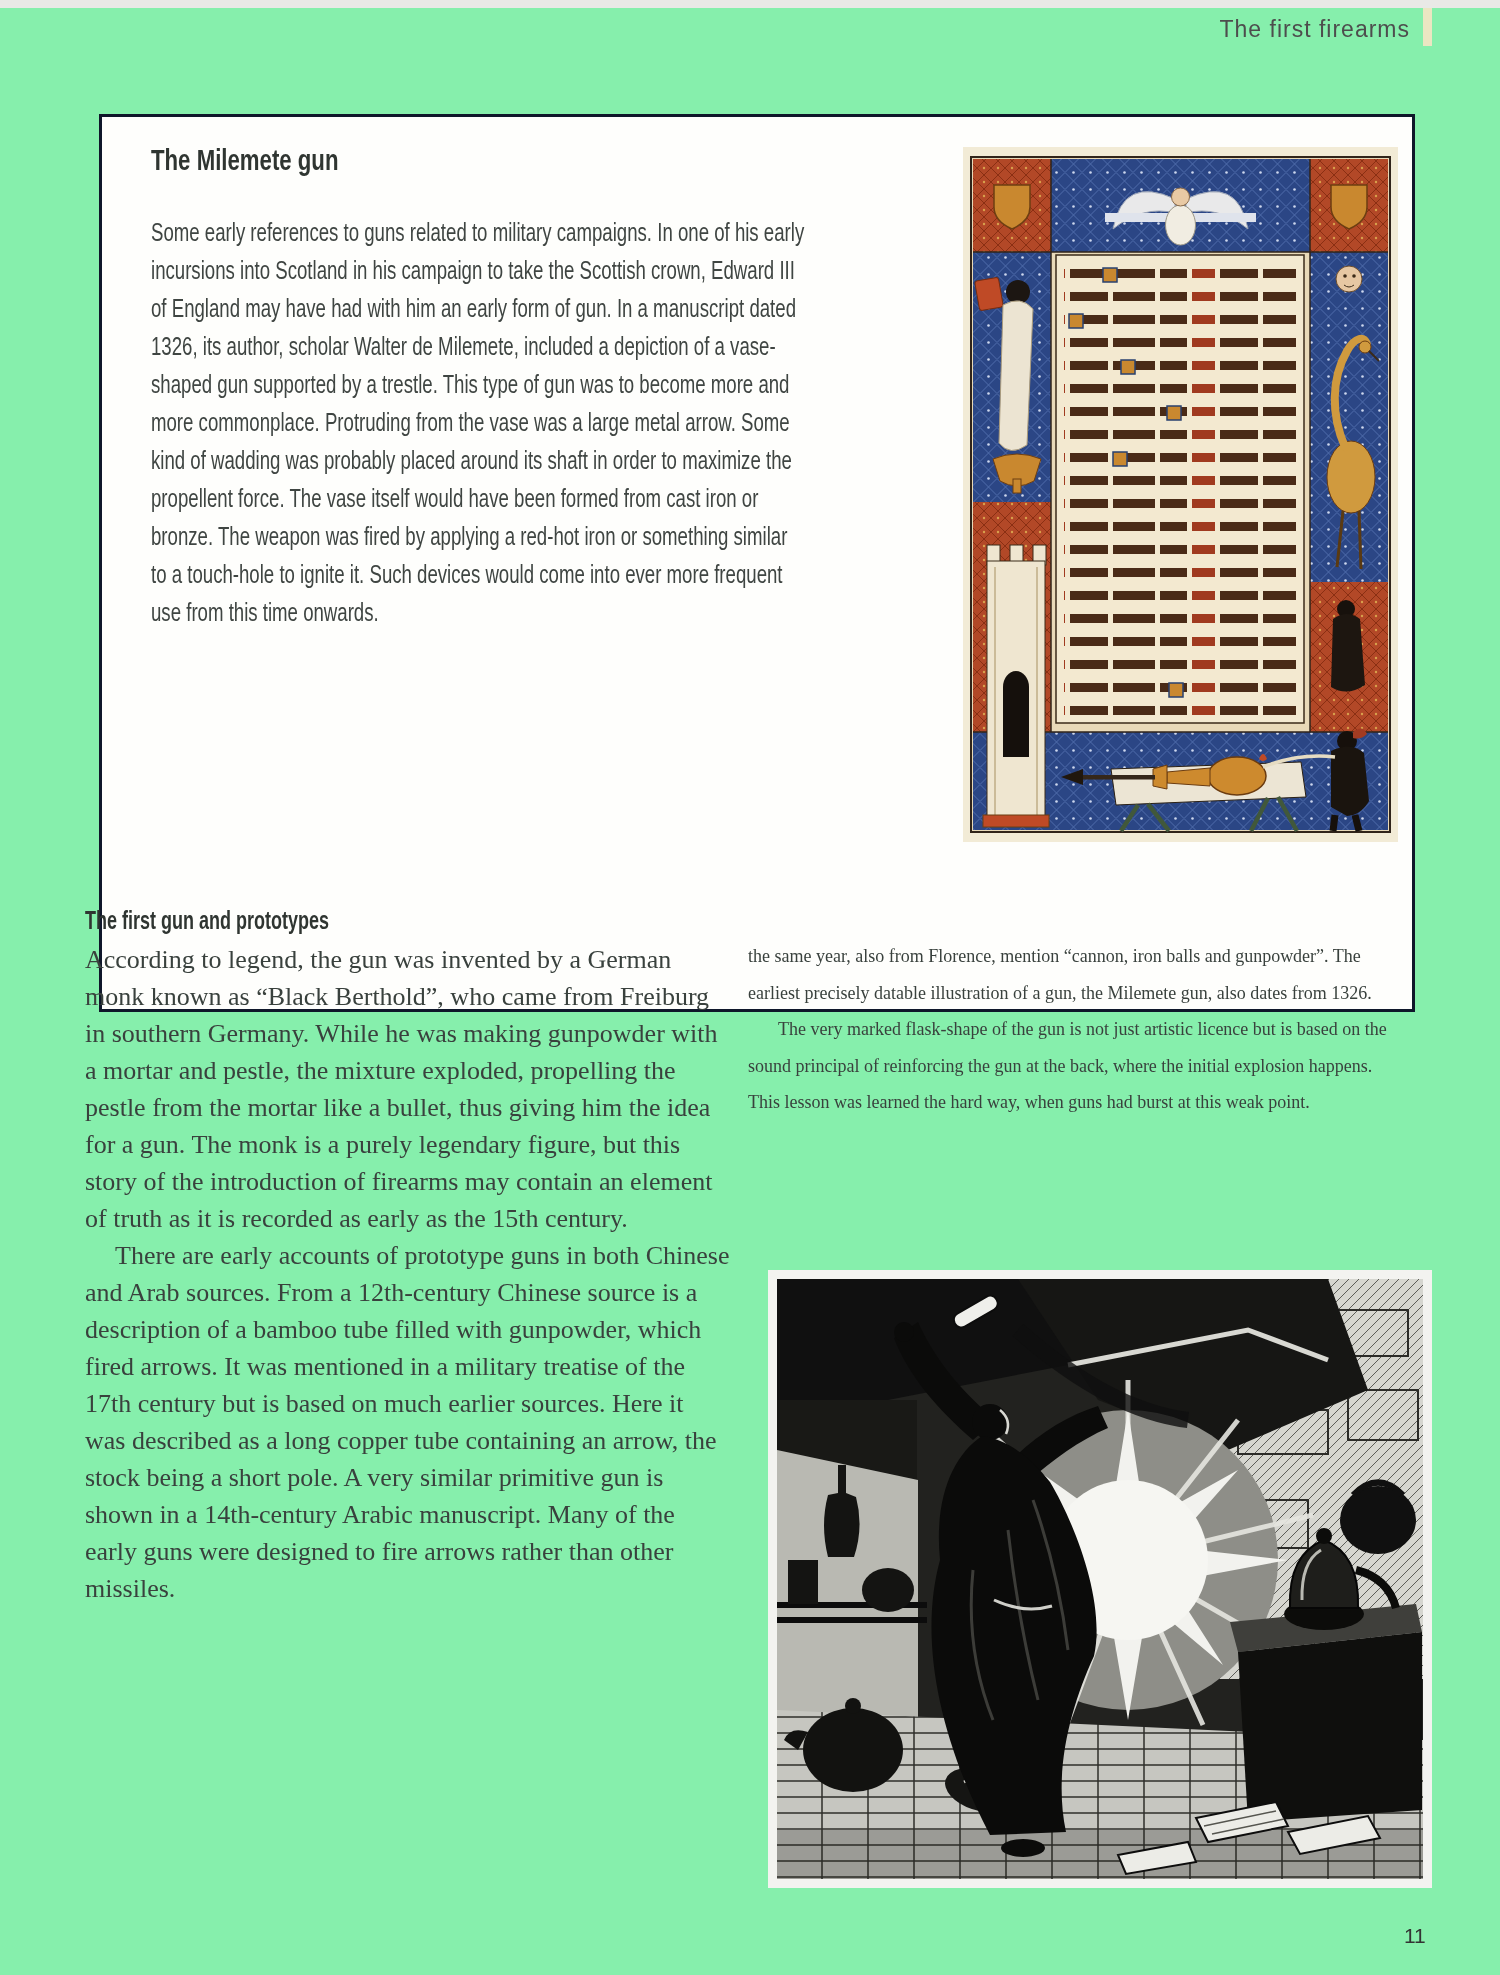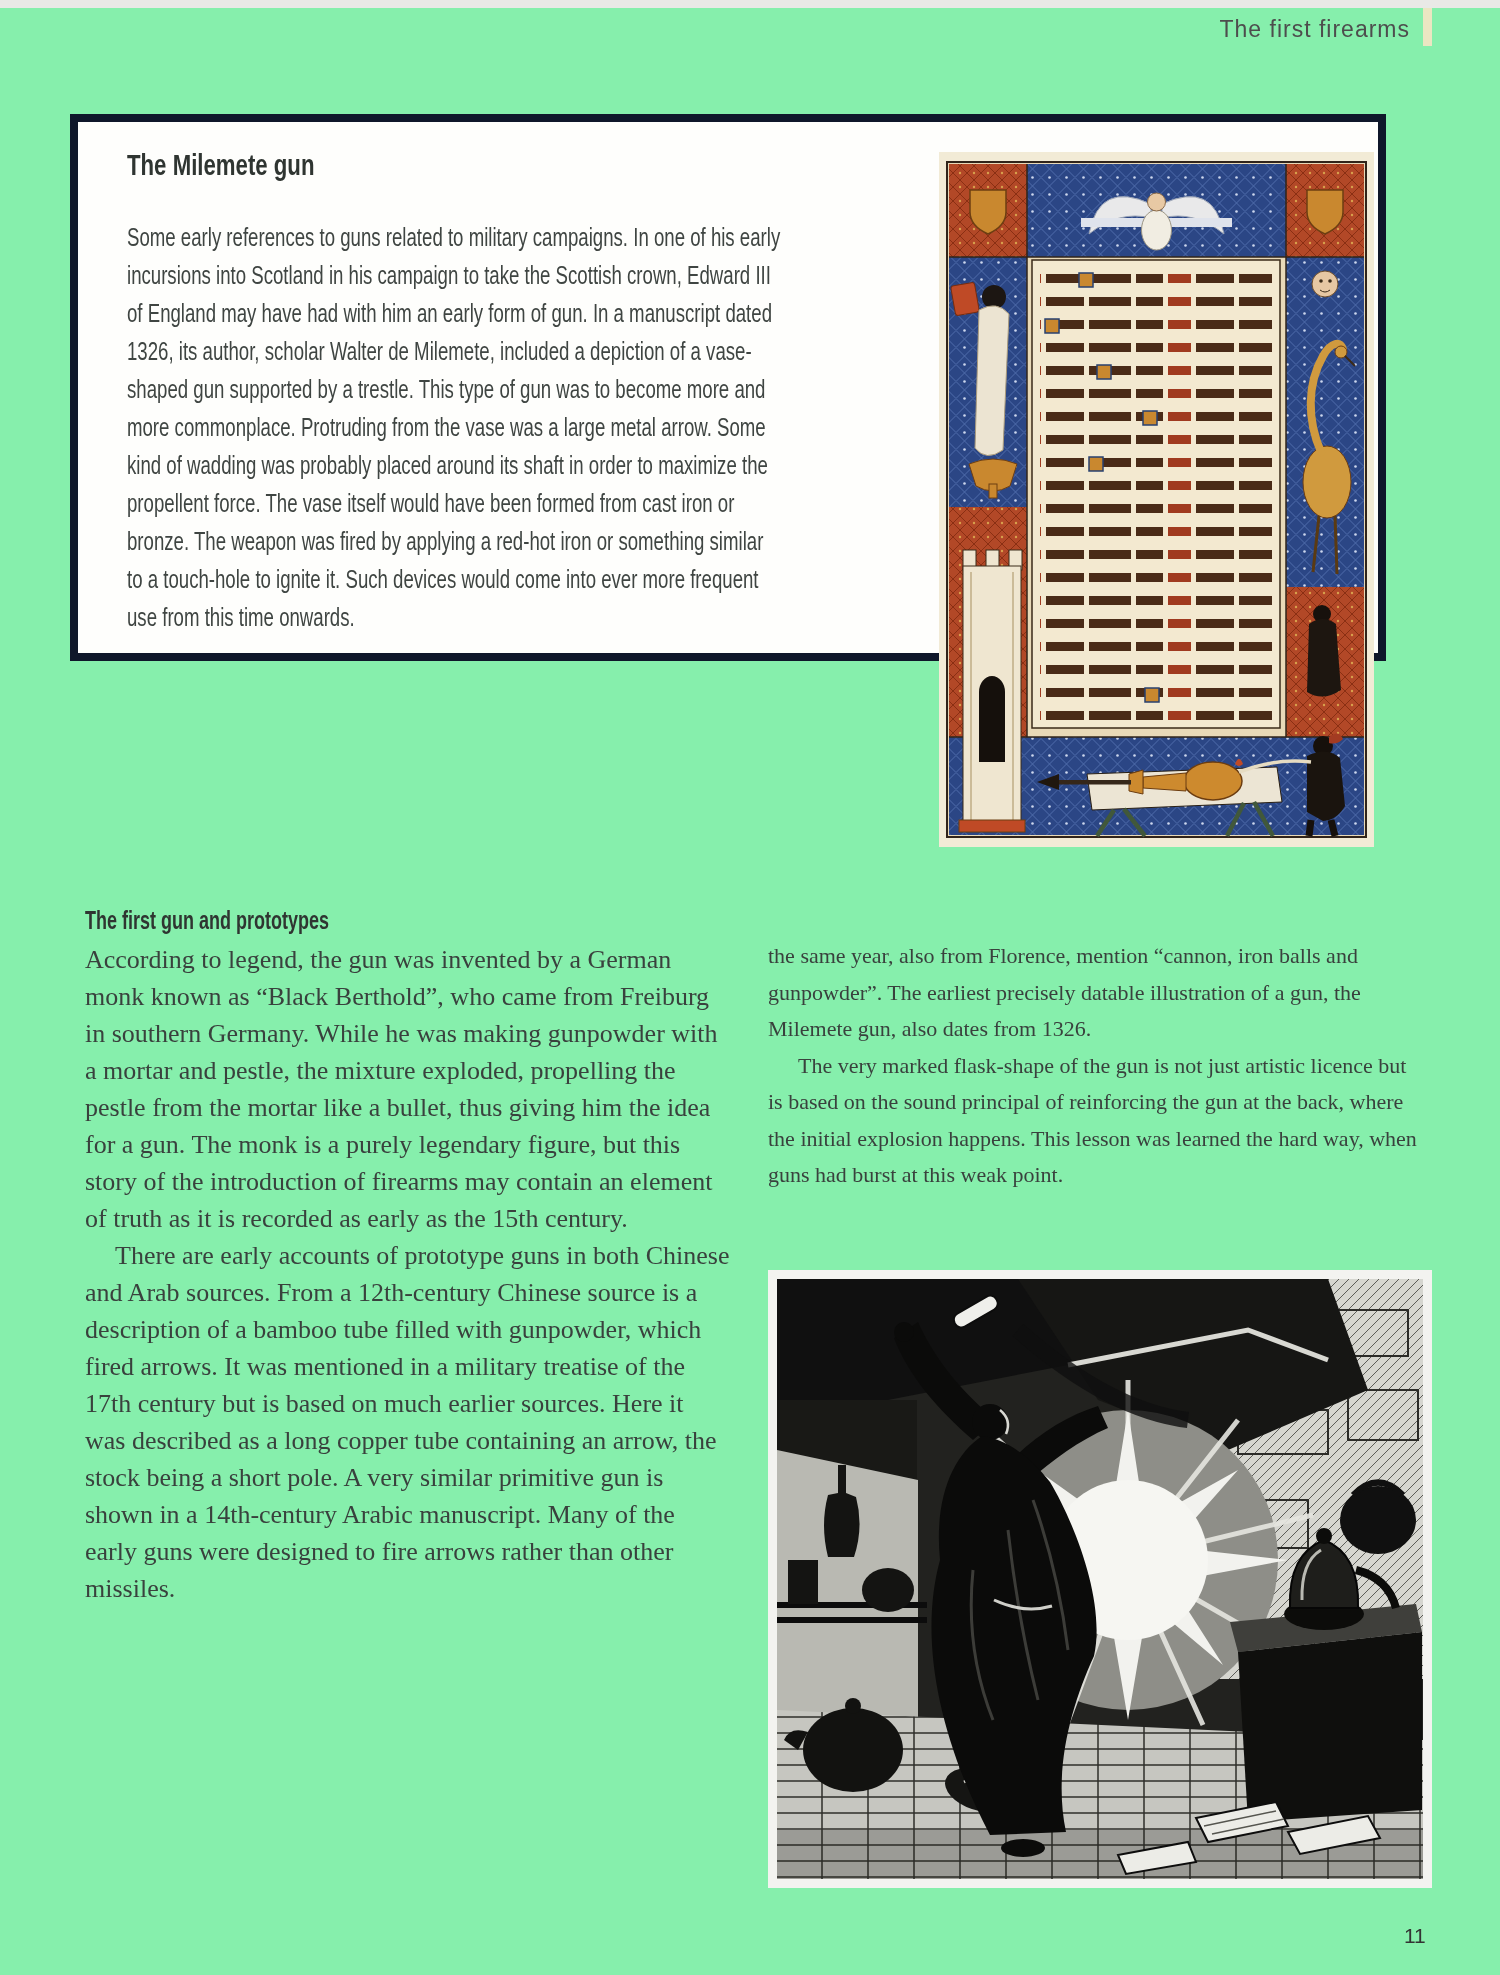--- a/index.html
+++ b/index.html
@@ -2,40 +2,40 @@
 <html><head>
 <meta charset="utf-8">
 <style>
   html,body{margin:0;padding:0;background:#e9e9e6;}
   .page{position:relative;width:1500px;height:1975px;background:#86efac;margin:8px auto;overflow:hidden;
         font-family:"Liberation Sans",sans-serif;}
   
   .running-head{position:absolute;top:8px;right:90px;font-size:23px;color:#4d4d4d;letter-spacing:1px;}
   .head-bar{position:absolute;left:1423px;top:0;width:9px;height:38px;background:#ebe6c2;}
   
-  .feature-box{position:absolute;left:70px;top:106px;width:1316px;height:547px;
-               border:8px solid #0f172a;background:#fefefc;box-sizing:border-box;}
+  .feature-box{position:absolute;left:99px;top:106px;width:1316px;height:898px;
+               border:3px solid #0f172a;background:#fefefc;box-sizing:border-box;}
   .box-title{position:absolute;left:49px;top:26px;font-weight:bold;font-size:30px;color:#2f3531;
              display:inline-block;transform:scaleX(.74);transform-origin:0 0;white-space:nowrap;}
   .box-body-wrap{position:absolute;left:49px;top:96px;width:660px;}
   .box-body{width:880px;transform:scaleX(.745);transform-origin:0 0;
             font-size:25px;line-height:38px;color:#3f4542;}
   .box-caption-wrap{position:absolute;left:441px;top:548px;width:400px;}
   .box-caption{width:435px;transform:scaleX(.9);transform-origin:0 0;
                font-size:22px;line-height:35px;color:#3c4340;}
   .seg-label{font-weight:bold;letter-spacing:.5px;}
   .seg-italic{font-style:italic;}
   .manuscript-fig{position:absolute;left:861px;top:30px;width:435px;height:695px;}
   
   .col-heading{position:absolute;left:85px;top:898px;font-weight:bold;font-size:25px;color:#2f3531;
                display:inline-block;transform:scaleX(.72);transform-origin:0 0;white-space:nowrap;}
   .left-col{position:absolute;left:85px;top:933px;width:645px;
             font-family:Liberation Serif, serif;font-size:26px;line-height:37px;color:#39413d;}
-  .right-col{position:absolute;left:768px;top:930px;width:655px;
-             font-family:"Liberation Serif",serif;font-size:22px;line-height:36.5px;color:#39413d;}
+  .right-col{position:absolute;left:748px;top:930px;width:655px;
+             font-family:"Liberation Serif",serif;font-size:18px;line-height:36.5px;color:#39413d;}
   .para{margin:0;}
   .para.indent{text-indent:30px;}
   .woodcut-fig{position:absolute;left:768px;top:1262px;width:664px;height:616px;}
   .bottom-caption-wrap{position:absolute;left:85px;top:1786px;width:615px;}
   .bottom-caption{width:680px;transform:scaleX(.9);transform-origin:0 0;
                   font-size:22px;line-height:36px;color:#3c4340;}
   .page-number{position:absolute;left:1404px;top:1916px;font-size:21px;color:#333;}
   .scan-artifact{position:absolute;left:285px;top:1969px;width:815px;height:3px;opacity:.55;
                  background:repeating-linear-gradient(90deg,#dddddb 0 70px,transparent 70px 115px);}
   svg{display:block;}

